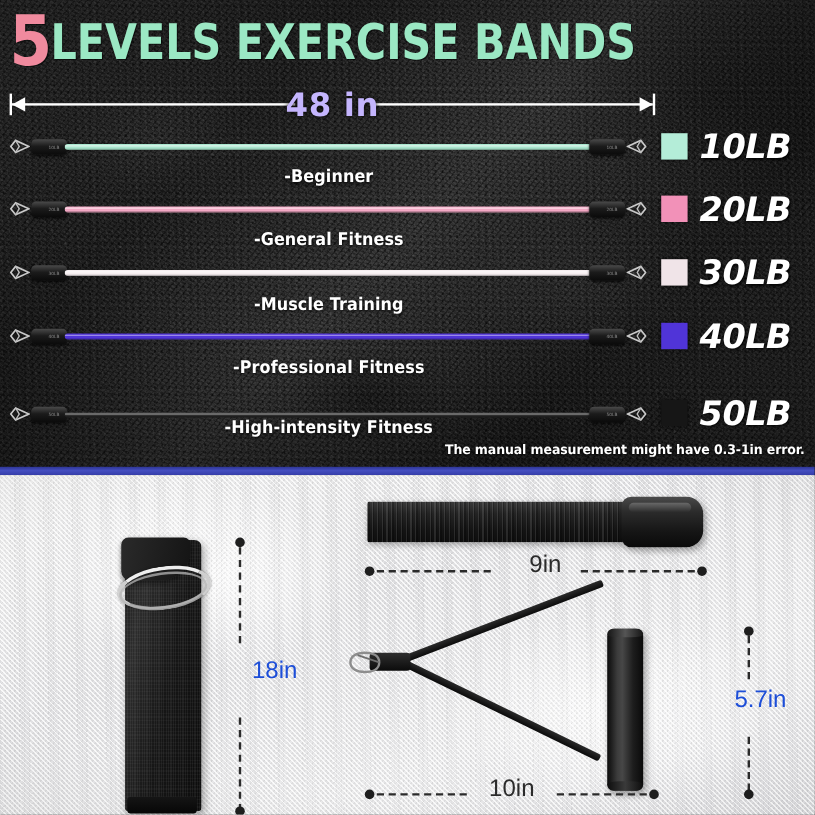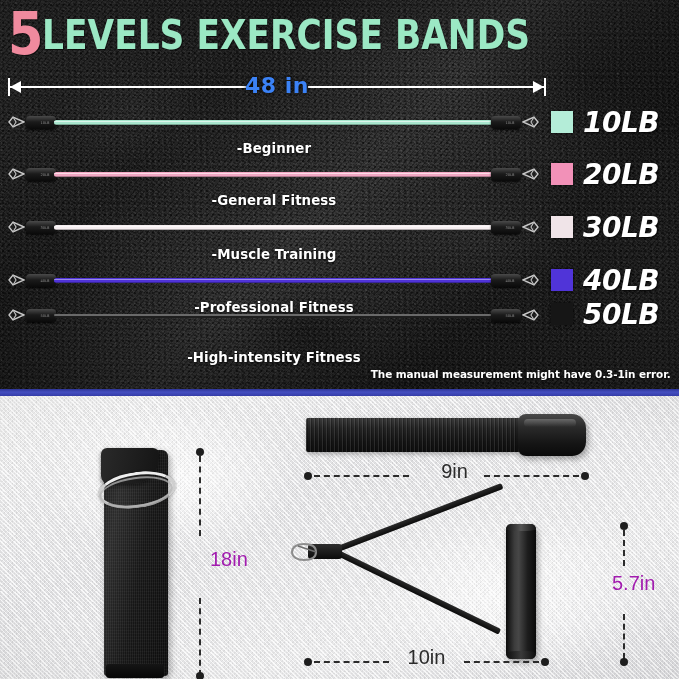--- a/index.html
+++ b/index.html
@@ -75,21 +75,21 @@
   .dim48{position:absolute;left:8px;top:77px;width:538px;height:22px;}
   .dim48 .cap{position:absolute;top:1px;width:2px;height:18px;background:#fff;}
   .dim48 .cap.l{left:0;} .dim48 .cap.r{right:0;}
   .dim48 .ln{position:absolute;top:9px;height:2px;background:#fff;}
   .dim48 .ln.l{left:2px;width:236px;}
   .dim48 .ln.r{right:2px;width:236px;}
   .dim48 .ar{position:absolute;top:4px;width:0;height:0;border-top:6px solid transparent;border-bottom:6px solid transparent;}
   .dim48 .ar.l{left:2px;border-right:11px solid #fff;}
   .dim48 .ar.r{right:2px;border-left:11px solid #fff;}
   .dim48 .lbl{position:absolute;left:0;right:0;top:-4px;text-align:center;
-    color:#3b82f6;font-weight:bold;font-size:22px;letter-spacing:.5px;
+    color:#c4b5fd;font-weight:bold;font-size:27px;letter-spacing:.5px;
     font-family:"DejaVu Sans","Liberation Sans",sans-serif;
     text-shadow:0 0 4px rgba(0,0,0,.9);}
 
   
   .band-row{position:absolute;left:0;width:679px;height:24px;}
   .band{position:absolute;left:8px;top:0;width:531px;height:24px;}
   
   .clip{position:absolute;top:5px;width:17px;height:14px;}
   .clip svg{display:block;}
   .endcap{position:absolute;top:5.5px;width:30px;height:13px;
@@ -182,21 +182,21 @@
   .handle .webB{position:absolute;left:44px;top:26px;width:180px;height:6px;
     background:linear-gradient(180deg,#2a2a2a,#0b0b0b);transform-origin:left center;transform:rotate(26deg);border-radius:2px;}
   .handle .loop{position:absolute;left:14px;top:20px;width:34px;height:15px;border-radius:3px;
     background:linear-gradient(180deg,#2e2e2e,#0b0b0b);}
   .handle .carab{position:absolute;left:-4px;top:18px;width:30px;height:20px;}
 
   
   .dimv{position:absolute;}
   .dimv .dline{position:absolute;left:3px;width:0;border-left:2px dashed #2b2b2b;}
   .dimv .dot{position:absolute;left:0;width:8px;height:8px;border-radius:50%;background:#1e1e1e;}
-  .dimv .dlbl{position:absolute;left:14px;color:#a21caf;font-size:20px;
+  .dimv .dlbl{position:absolute;left:14px;color:#1d4ed8;font-size:20px;
     font-family:"Liberation Sans","DejaVu Sans",sans-serif;white-space:nowrap;}
 
   .dimh{position:absolute;}
   .dimh .dline{position:absolute;top:3px;height:0;border-top:2px dashed #2b2b2b;}
   .dimh .dot{position:absolute;top:0;width:8px;height:8px;border-radius:50%;background:#1e1e1e;}
   .dimh .dlbl{position:absolute;top:-12px;color:#2b2b2b;font-size:20px;text-align:center;
     font-family:"Liberation Sans","DejaVu Sans",sans-serif;white-space:nowrap;background:transparent;}
 </style>
 </head>
 <body>
@@ -337,21 +337,21 @@
               <path d="M16 7 L5 2 L1 7 L5 12 Z" fill="none" stroke="#c9c9c9" stroke-width="1.4"></path>
               <path d="M5 2 L8 7 L5 12" fill="none" stroke="#bdbdbd" stroke-width="1.2"></path>
             </svg>
         </div>
       </div>
       <div class="swatch" style="top:1px;background:#5034D8"></div>
       <div class="wt" style="top:-4px">40LB</div>
     </div>
     <div class="desc" style="top:299px">-Professional  Fitness</div>
 
-    <div class="band-row" style="top:303px">
+    <div class="band-row" style="top:333px">
       <div class="band">
         <div class="clip" style="left:0">
           <svg width="17" height="14" viewBox="0 0 17 14">
               <path d="M16 7 L5 2 L1 7 L5 12 Z" fill="none" stroke="#c9c9c9" stroke-width="1.4"></path>
               <path d="M5 2 L8 7 L5 12" fill="none" stroke="#bdbdbd" stroke-width="1.2"></path>
             </svg>
         </div>
         <div class="endcap" style="left:18px">
             <span class="mini">50LB</span>
           </div>

